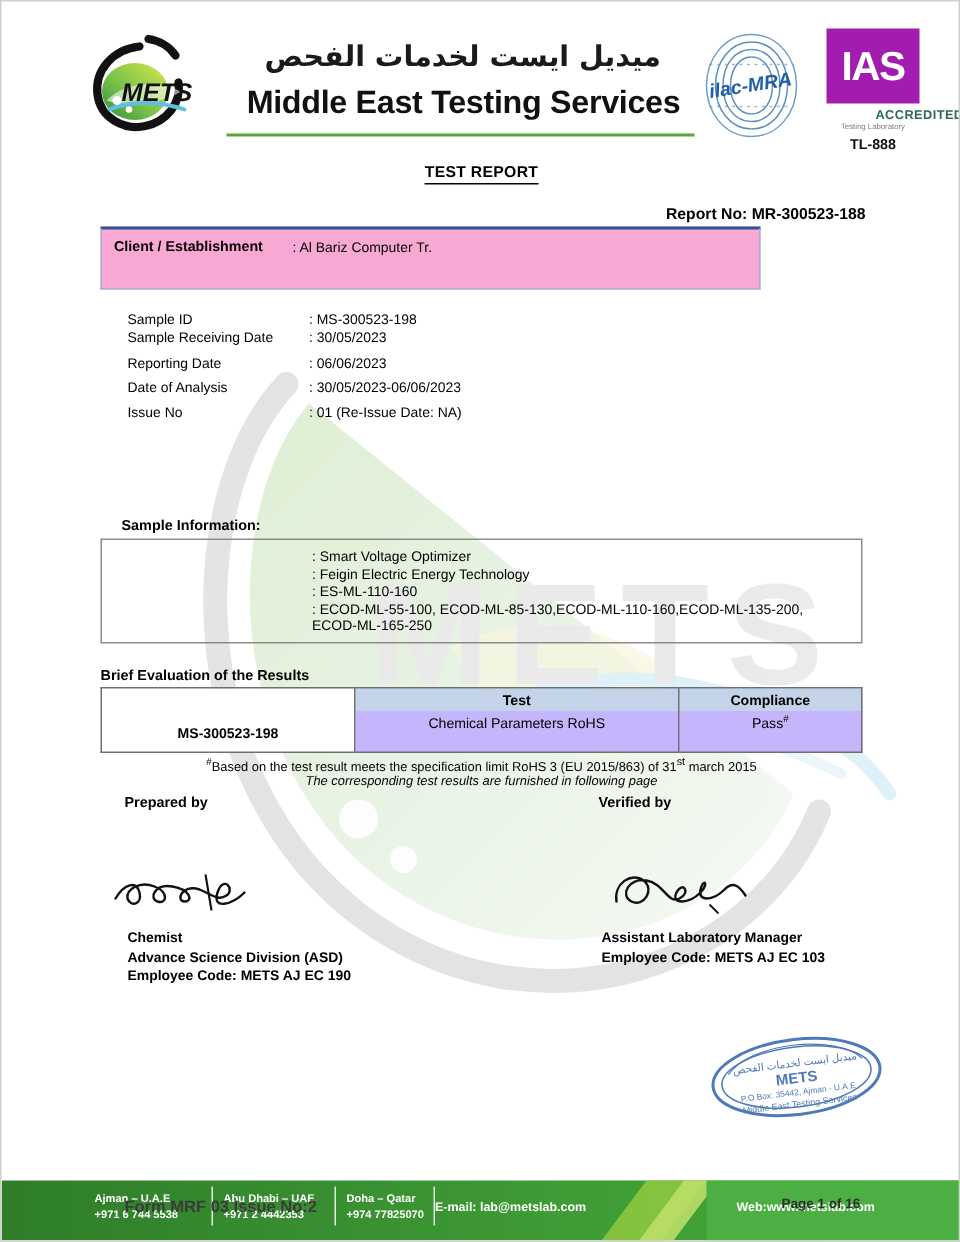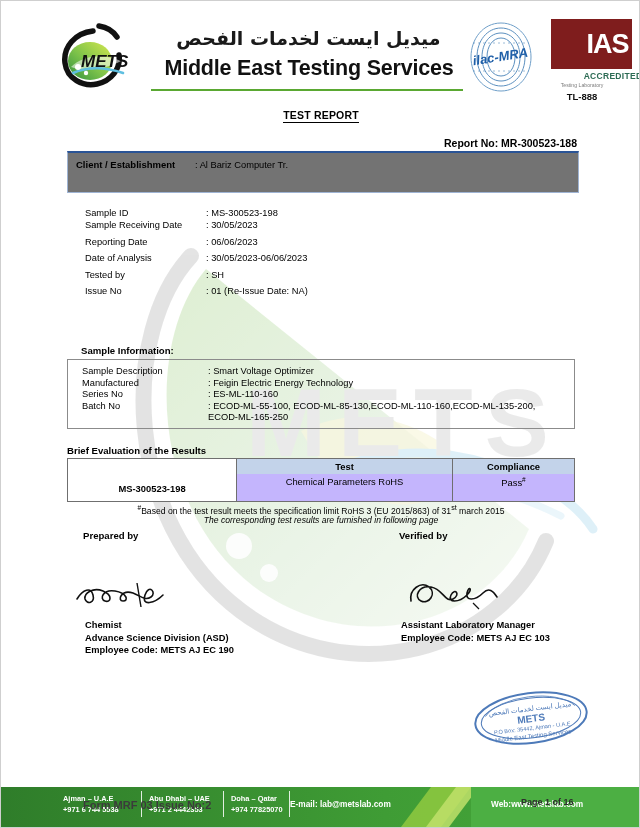--- a/index.html
+++ b/index.html
@@ -80,25 +80,24 @@
     position: absolute;
     left: 462px; top: 18px;
     width: 76px; height: 76px;
   }
   .ias {
     position: absolute;
     left: 546px; top: 18px;
     width: 72px; height: 80px;
   }
   .ias-box {
-    width: 49px; height: 50px;
-    background: #7f1d1d;
+    width: 62px; height: 50px;
+    background: #a21caf;
     display: flex; align-items: center; justify-content: center;
     margin-left: 4px;
-    padding-left: 32px;
   }
   .ias-box span {
     color: #fff;
     font-family: "Liberation Sans", sans-serif;
     font-weight: bold;
     font-size: 27px;
     letter-spacing: -1px;
   }
   .ias-accred {
     text-align: center;
@@ -146,23 +145,23 @@
   .report-no {
     position: absolute;
     right: 64px; top: 136px;
     font-size: 10.5px;
     font-weight: bold;
   }
 
   .client-box {
     position: absolute;
     left: 66px; top: 150px;
-    width: 512px;
+    width: 440px;
     height: 42px;
-    background: #737373;
+    background: #f9a8d4;
     border: 1px solid #9fb4d4;
     border-top: 2px solid #2a5496;
     box-sizing: border-box;
   }
   .client-label {
     position: absolute;
     left: 8px; top: 6px;
     font-size: 9.5px;
     font-weight: bold;
   }
@@ -453,38 +452,28 @@
       </div>
       <div class="meta-row">
         <div class="meta-k">Reporting Date</div>
         <div class="meta-v">: 06/06/2023</div>
       </div>
       <div class="meta-row">
         <div class="meta-k">Date of Analysis</div>
         <div class="meta-v">: 30/05/2023-06/06/2023</div>
       </div>
       <div class="meta-row">
-        <div class="meta-k">Tested by</div>
-        <div class="meta-v">: SH</div>
-      </div>
-      <div class="meta-row">
         <div class="meta-k">Issue No</div>
         <div class="meta-v">: 01 (Re-Issue Date: NA)</div>
       </div>
     </div>
 
     <div class="section-label" id="sample-info-label">Sample Information:</div>
 
     <div class="sample-box">
-      <div class="sample-keys">
-        <div>Sample Description</div>
-        <div>Manufactured</div>
-        <div>Series No</div>
-        <div>Batch No</div>
-      </div>
 
       <div class="sample-vals">
         <div>:  Smart Voltage  Optimizer</div>
         <div>: Feigin Electric Energy Technology</div>
         <div>: ES-ML-110-160</div>
         <div>: ECOD-ML-55-100, ECOD-ML-85-130,ECOD-ML-110-160,ECOD-ML-135-200,</div>
         <div>ECOD-ML-165-250</div>
       </div>
     </div>
 

